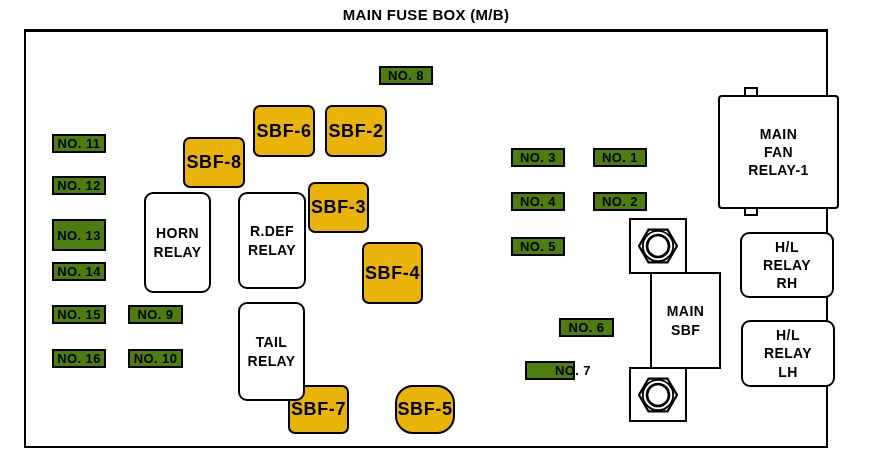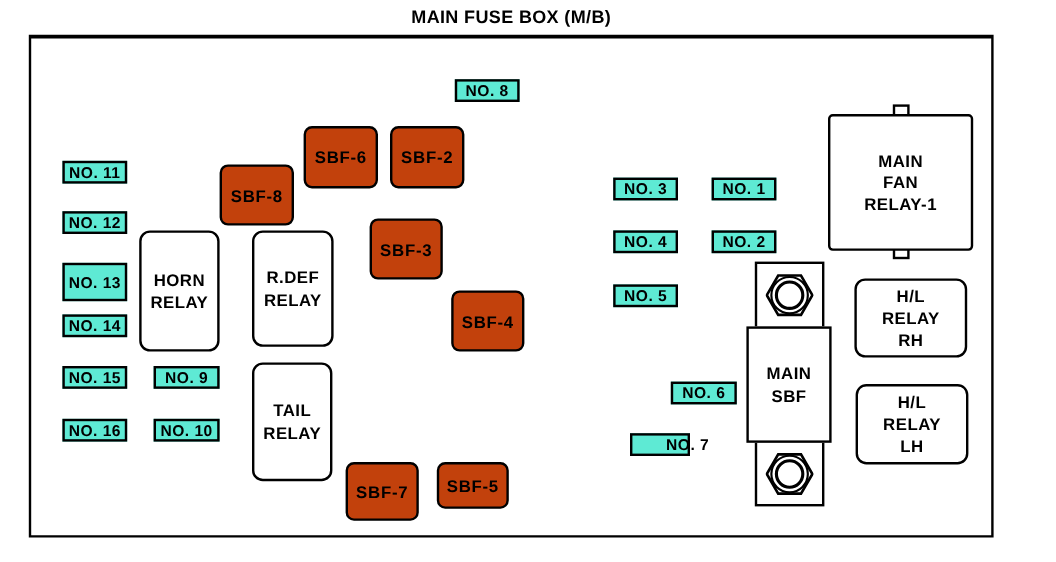--- a/index.html
+++ b/index.html
@@ -11,34 +11,34 @@
   .abs { position:absolute; box-sizing:border-box; }
   .title {
     left:24px; top:5px; width:804px; text-align:center;
     font-weight:bold; font-size:15px; letter-spacing:0.3px; line-height:19px;
   }
   .outline {
     left:24px; top:29px; width:804px; height:419px;
     border:2px solid #000; border-top-width:3px; background:#fff;
   }
   .no {
-    border:2px solid #000; background:#5eead4;
+    border:2px solid #000; background:#4d7c0f;
     display:flex; align-items:center; justify-content:center;
     font-size:13px; font-weight:bold; letter-spacing:0.4px; white-space:nowrap;
   }
   .sbf {
-    border:2px solid #000; border-radius:7px; background:#c2410c;
+    border:2px solid #000; border-radius:7px; background:#eab308;
     display:flex; align-items:center; justify-content:center;
-    font-size:14px; font-weight:bold; letter-spacing:0.6px; white-space:nowrap;
+    font-size:18px; font-weight:bold; letter-spacing:0.6px; white-space:nowrap;
   }
   .relay {
     border:2px solid #000; border-radius:9px; background:#fff;
     display:flex; align-items:center; justify-content:center;
     font-size:14px; font-weight:bold; letter-spacing:0.4px;
-    text-align:center; white-space:pre-line; line-height:1.3;
+    text-align:center; white-space:pre-line; line-height:1.3;margin-left:28px;
   }
   .sq { border-radius:4px; }
   .rect { border:2px solid #000; background:#fff; }
   .tab { border:2px solid #000; background:#fff; }
   .nut { line-height:0; }
 </style>
 </head>
 <body>
 
 <div class="stage">
@@ -63,23 +63,23 @@
   <div class="abs no" style="left:511px;top:192px;width:54px;height:19px;">NO. 4</div>
   <div class="abs no" style="left:593px;top:192px;width:54px;height:19px;">NO. 2</div>
   <div class="abs no" style="left:511px;top:237px;width:54px;height:19px;">NO. 5</div>
   <div class="abs no" style="left:511px;top:318px;width:55px;height:19px;margin-left:48px;">NO. 6</div>
   <div class="abs no" style="left:525px;top:361px;width:45px;height:19px;padding-left:46px;">NO. 7</div>
 
   <div class="abs sbf" style="left:253px;top:105px;width:62px;height:52px;">SBF-6</div>
   <div class="abs sbf" style="left:325px;top:105px;width:62px;height:52px;">SBF-2</div>
   <div class="abs sbf" style="left:183px;top:137px;width:62px;height:51px;">SBF-8</div>
   <div class="abs sbf" style="left:308px;top:182px;width:61px;height:51px;">SBF-3</div>
-  <div class="abs sbf" style="left:376px;top:242px;width:61px;height:51px;">SBF-4</div>
+  <div class="abs sbf" style="left:362px;top:242px;width:61px;height:62px;">SBF-4</div>
   <div class="abs sbf" style="left:288px;top:385px;width:61px;height:49px;">SBF-7</div>
-  <div class="abs sbf" style="left:364px;top:385px;width:60px;height:39px;">SBF-5</div>
+  <div class="abs sbf" style="left:395px;top:385px;width:60px;height:49px;border-radius:18px;">SBF-5</div>
 
   <div class="abs relay" style="left:116px;top:192px;width:67px;height:101px;">HORN
 RELAY</div>
   <div class="abs relay" style="left:210px;top:192px;width:68px;height:97px;">R.DEF
 RELAY</div>
   <div class="abs relay" style="left:210px;top:302px;width:67px;height:99px;">TAIL
 RELAY</div>
 
   <div class="abs tab" style="left:744px;top:87px;width:14px;height:10px;"></div>
   <div class="abs tab" style="left:744px;top:206px;width:14px;height:10px;"></div>

